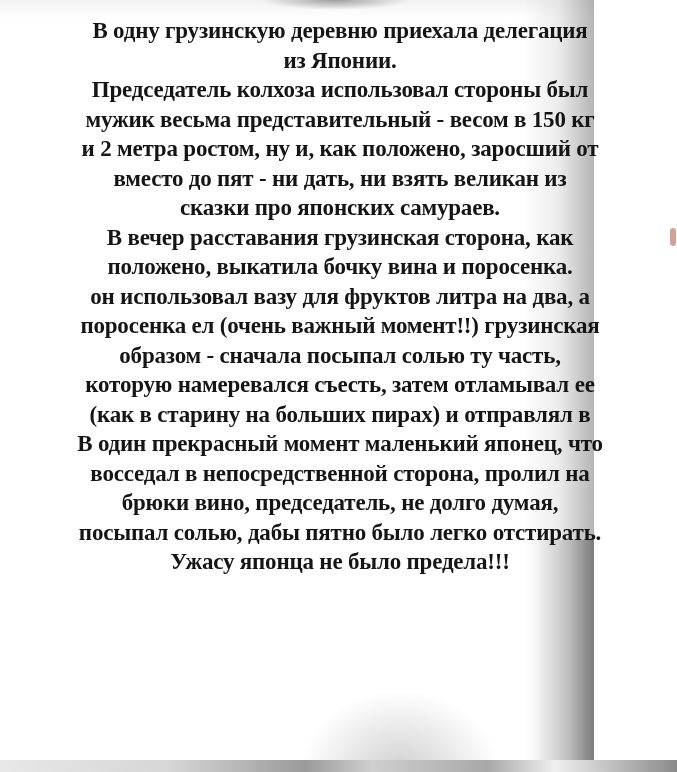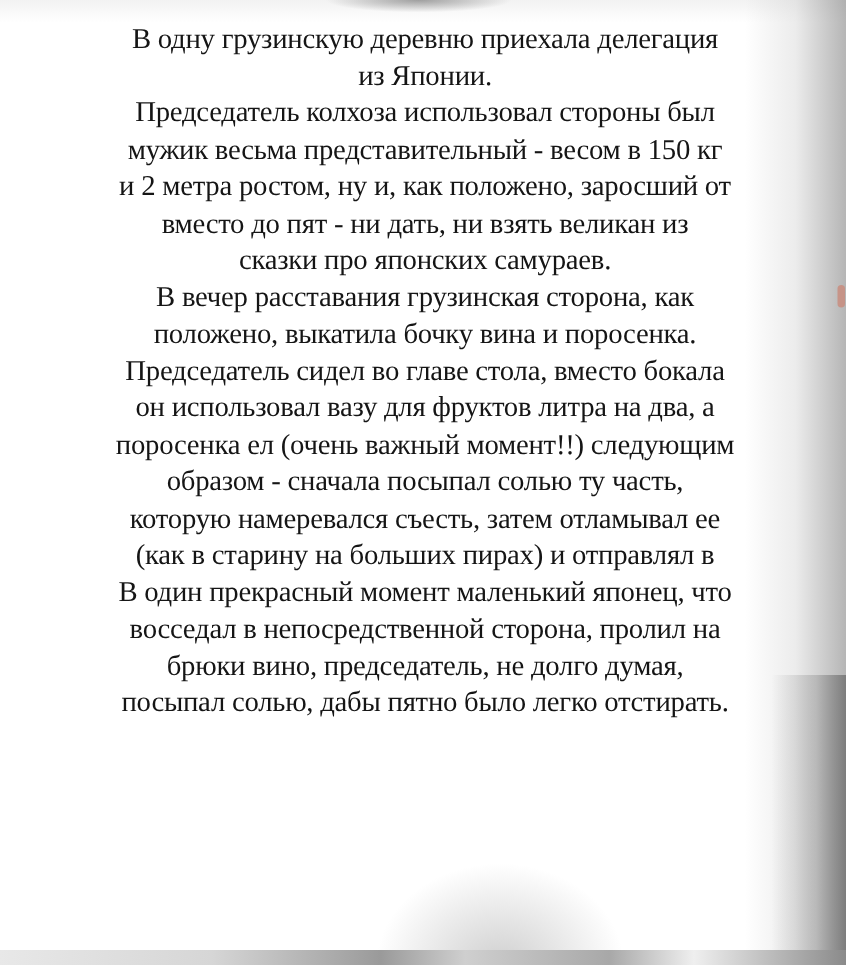--- a/index.html
+++ b/index.html
@@ -9,25 +9,26 @@
     body {
       width: 677px;
       height: 772px;
       overflow: hidden;
       position: relative;
       background: #ffffff;
     }
     .page {
       position: absolute;
       left: 0; top: 0;
-      width: 677px;
+      width: 594px;
       height: 772px;
       background:
         linear-gradient(to right, rgba(255,255,255,0) 0%, rgba(255,255,255,0) 88%, rgba(200,200,200,0.35) 94%, rgba(120,120,120,0.55) 100%),
         linear-gradient(to bottom, #f2f2f2 0px, #ffffff 18px, #ffffff 100%);
+      font-weight: bold;
     }
     .top-shadow {
       position: absolute;
       left: 260px; top: 0;
       width: 150px; height: 10px;
       background: radial-gradient(ellipse at center top, rgba(90,90,90,0.55) 0%, rgba(255,255,255,0) 70%);
     }
     .bottom-band {
       position: absolute;
       left: 0; bottom: 0;
@@ -83,26 +84,26 @@
   <div class="text-block">
     <span class="line">В одну грузинскую деревню приехала делегация</span>
     <span class="line">из Японии.</span>
     <span class="line">Председатель колхоза использовал стороны был</span>
     <span class="line">мужик весьма представительный - весом в 150 кг</span>
     <span class="line">и 2 метра ростом, ну и, как положено, заросший от</span>
     <span class="line">вместо до пят - ни дать, ни взять великан из</span>
     <span class="line">сказки про японских самураев.</span>
     <span class="line">В вечер расставания грузинская сторона, как</span>
     <span class="line">положено, выкатила бочку вина и поросенка.</span>
-    <span class="line">Председатель сидел во главе стола, вместо бокала</span>
     <span class="line">он использовал вазу для фруктов литра на два, а</span>
-    <span class="line">поросенка ел (очень важный момент!!) следующим</span>
+    <span class="line">поросенка ел (очень важный момент!!) грузинская</span>
     <span class="line">образом - сначала посыпал солью ту часть,</span>
     <span class="line">которую намеревался съесть, затем отламывал ее</span>
     <span class="line">(как в старину на больших пирах) и отправлял в</span>
     <span class="line">В один прекрасный момент маленький японец, что</span>
     <span class="line">восседал в непосредственной сторона, пролил на</span>
     <span class="line">брюки вино, председатель, не долго думая,</span>
     <span class="line">посыпал солью, дабы пятно было легко отстирать.</span>
+    <span class="line">Ужасу японца не было предела!!!</span>
   </div>
 
   <div class="bottom-band"></div>
 </div>
 
 </body></html>

